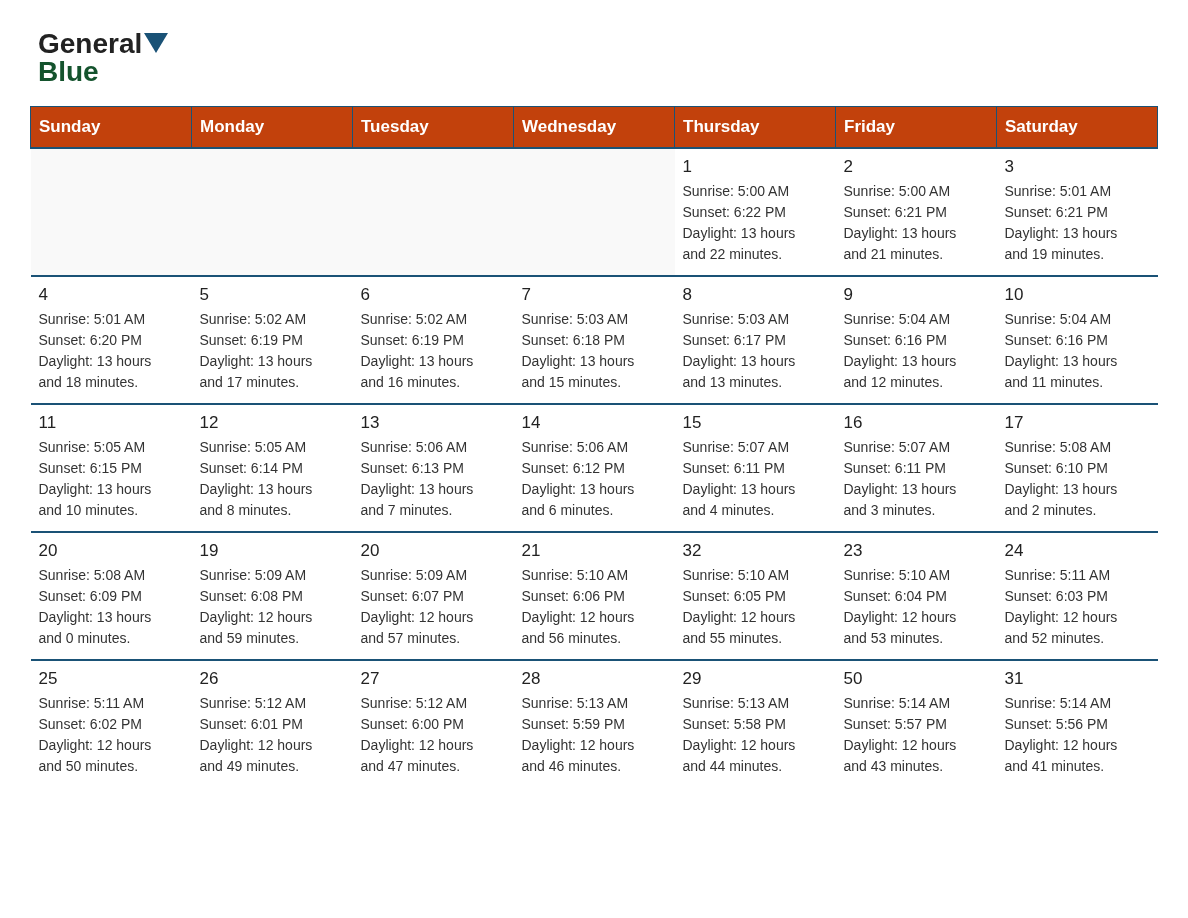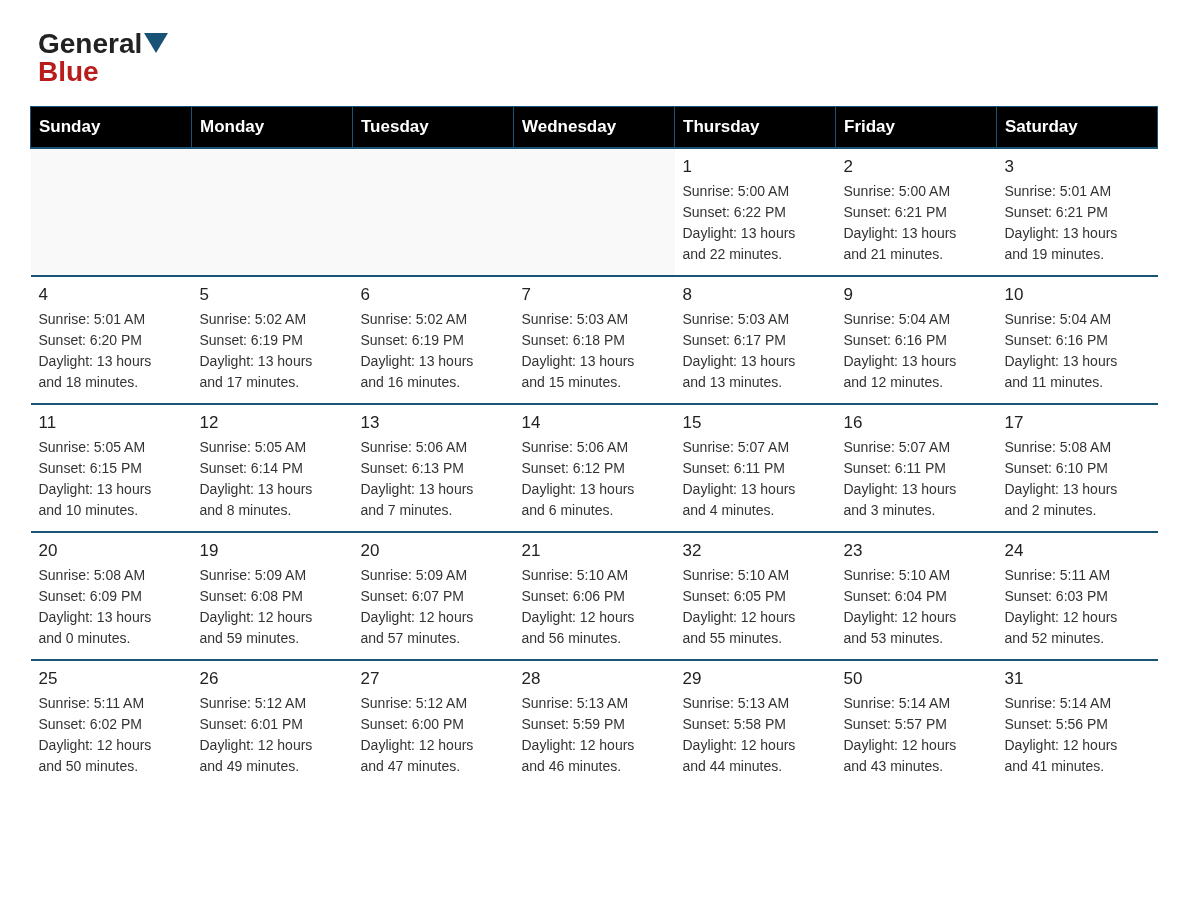--- a/index.html
+++ b/index.html
@@ -37,21 +37,21 @@
       width: 0;
       height: 0;
       border-left: 12px solid transparent;
       border-right: 12px solid transparent;
       border-top: 20px solid #1a5276;
       margin-left: 2px;
       margin-bottom: 2px;
       vertical-align: middle;
     }
     .logo-blue {
-      color: #b91c1c;
+      color: #14532d;
       font-size: 28px;
       font-weight: bold;
       margin-top: -2px;
     }
     .title-block {
       text-align: right;
     }
     .main-title {
       font-size: 52px;
       font-weight: normal;
@@ -62,21 +62,21 @@
       font-size: 22px;
       color: #444;
       margin-top: 4px;
     }
     table {
       width: 100%;
       border-collapse: collapse;
       table-layout: fixed;
     }
     thead tr {
-      background-color: #000000;
+      background-color: #c2410c;
     }
     thead th {
       color: #ffffff;
       font-size: 17px;
       font-weight: 600;
       padding: 10px 8px;
       text-align: left;
       border: 1px solid #1a5276;
     }
     tbody tr {

